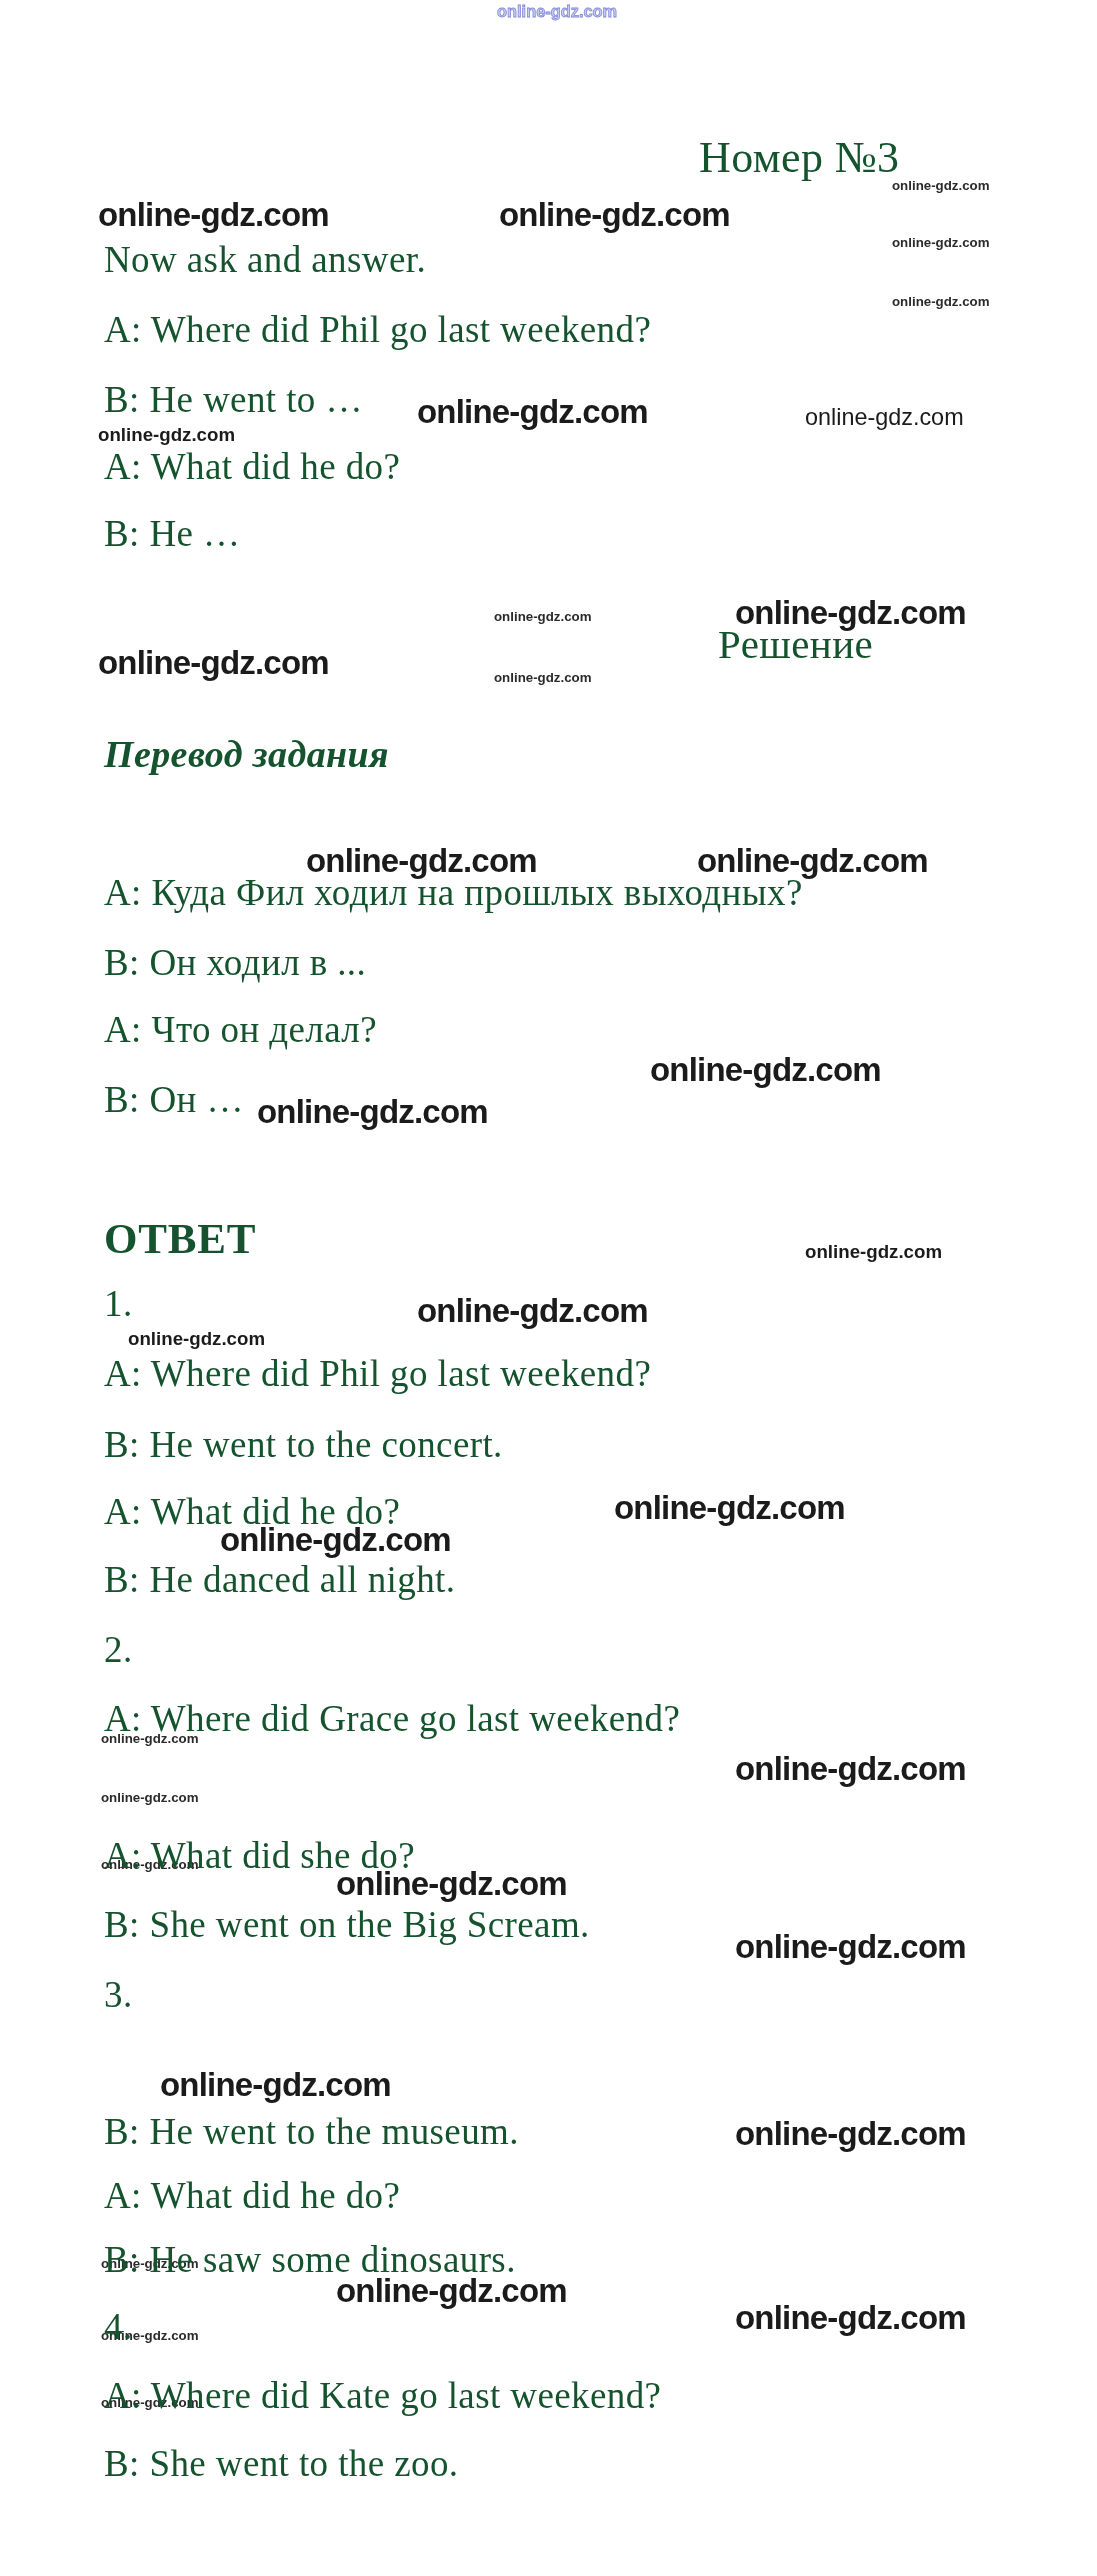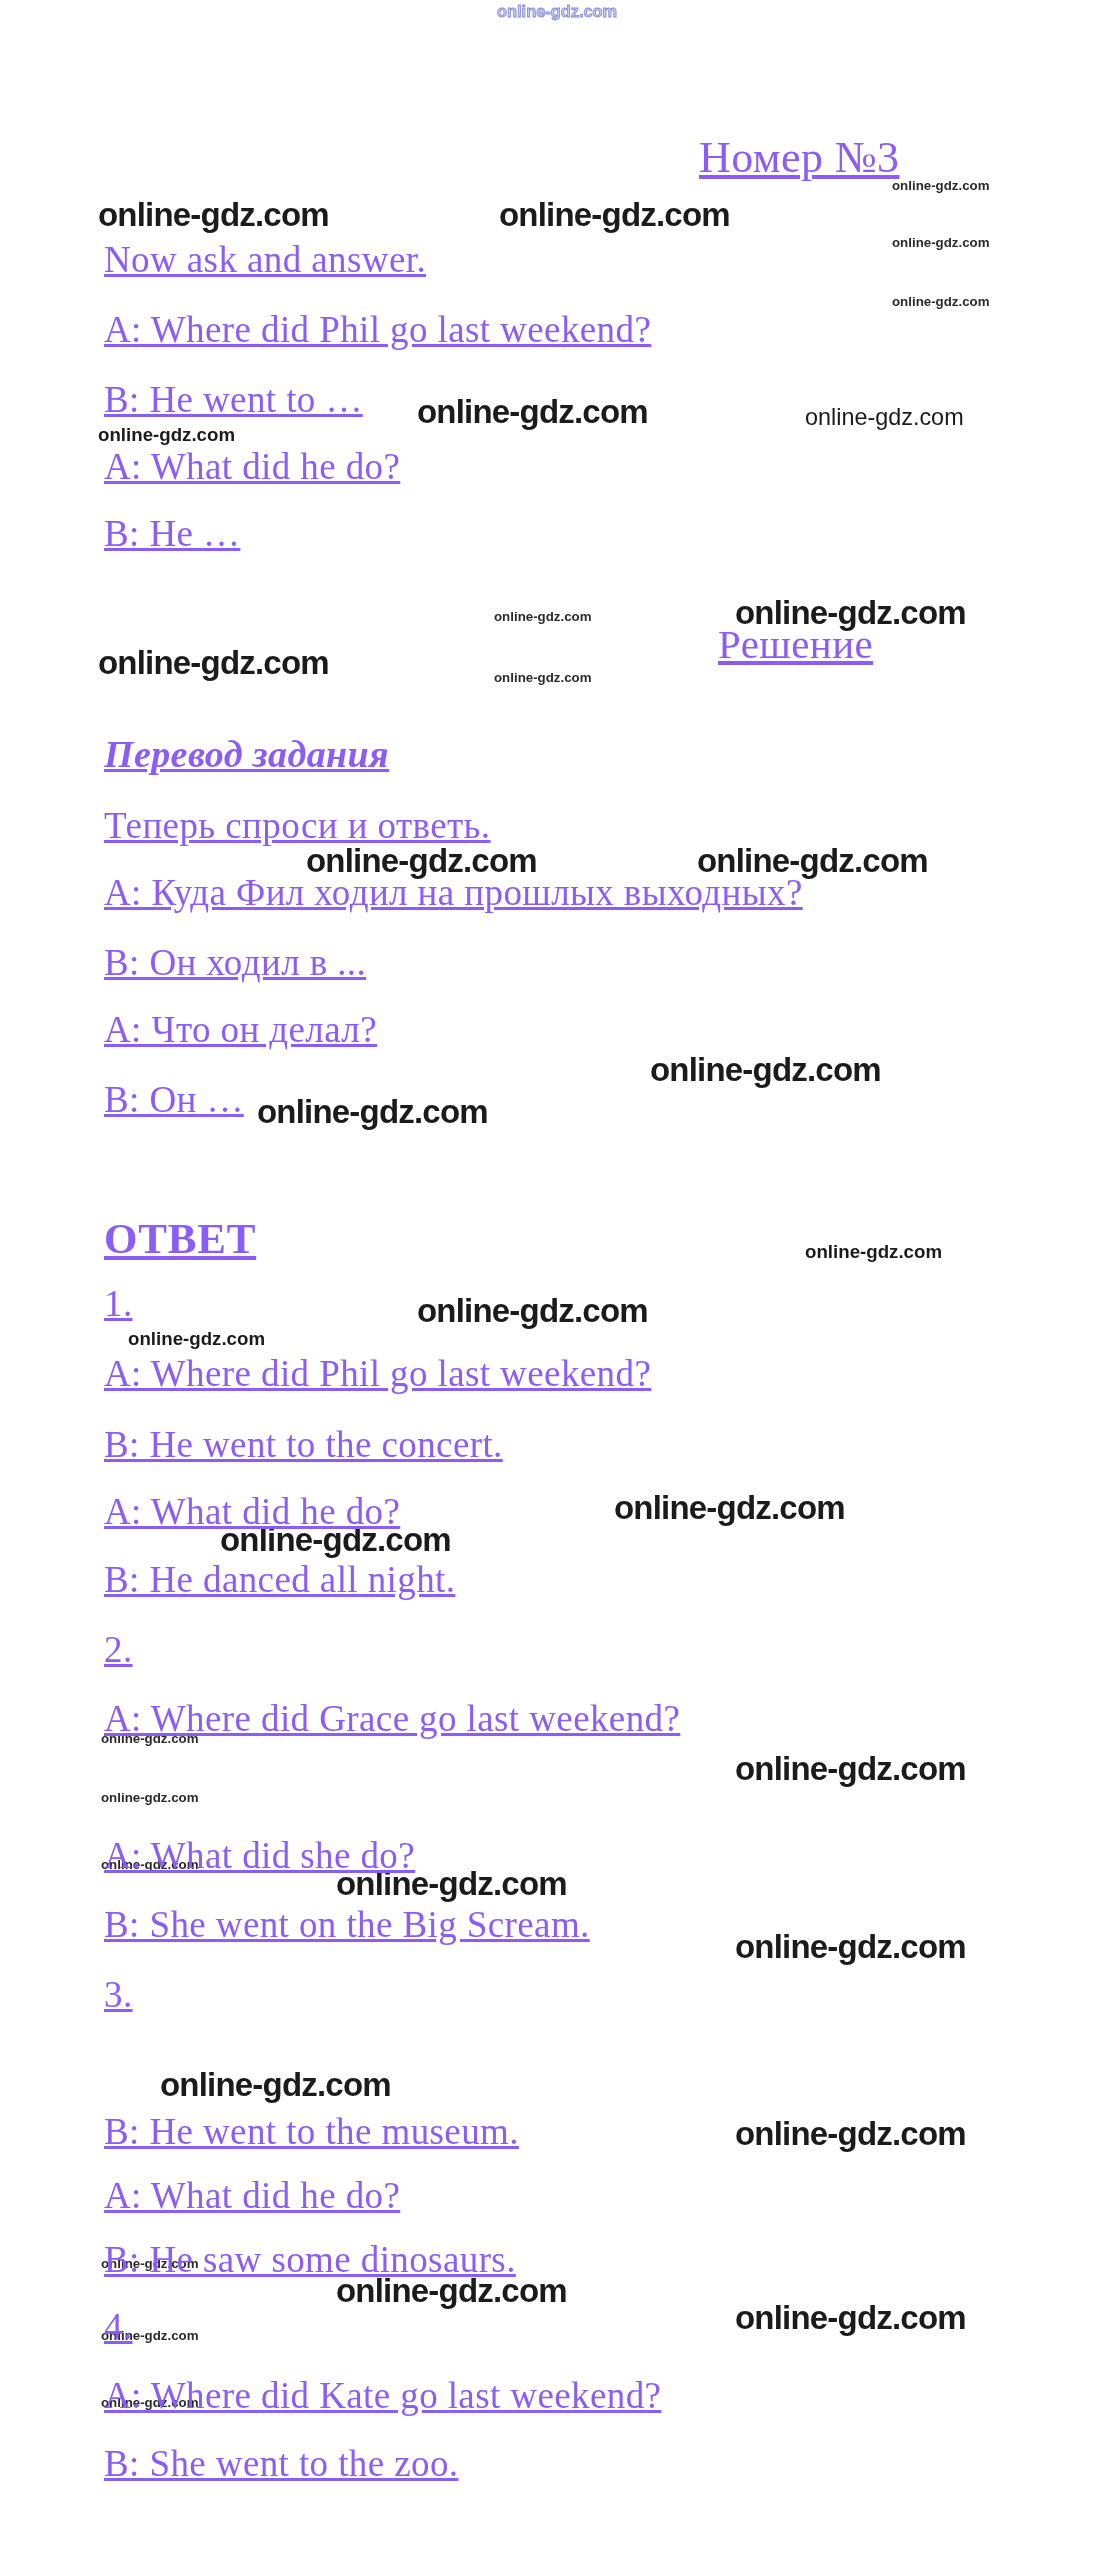--- a/index.html
+++ b/index.html
@@ -9,24 +9,23 @@
     height: 2576px;
     background: #ffffff;
     overflow: hidden;
     font-family: "Liberation Serif", "DejaVu Serif", serif;
   }
   .line {
     position: absolute;
     font-family: "Liberation Serif", "DejaVu Serif", serif;
     font-size: 37px;
     line-height: 1.12;
-    color: #8b5cf6;
+    color: #14532d;
     white-space: nowrap;
     letter-spacing: 0.4px;
-    text-decoration: underline;
   }
   .h-title    { font-size: 44px; }
   .h-solution { font-size: 41px; }
   .h-translation { font-size: 38px; font-weight: bold; font-style: italic; }
   .h-answer   { font-size: 43px; font-weight: bold; letter-spacing: 0.8px; }
   .wm {
     position: absolute;
     font-family: "Liberation Sans", "DejaVu Sans", sans-serif;
     color: #1b1b1b;
     white-space: nowrap;
@@ -88,21 +87,20 @@
 
   <div class="line" style="left:104px; top:239px;">Now ask and answer.</div>
   <div class="line" style="left:104px; top:309px;">A: Where did Phil go last weekend?</div>
   <div class="line" style="left:104px; top:379px;">B: He went to …</div>
   <div class="line" style="left:104px; top:446px;">A: What did he do?</div>
   <div class="line" style="left:104px; top:513px;">B: He …</div>
 
   <div class="line h-solution" style="left:718px; top:622px;">Решение</div>
 
   <div class="line h-translation" style="left:104px; top:733px;">Перевод задания</div>
-  <div class="line" style="left:104px; top:805px;">Теперь спроси и ответь.</div>
   <div class="line" style="left:104px; top:872px;">A: Куда Фил ходил на прошлых выходных?</div>
   <div class="line" style="left:104px; top:942px;">B: Он ходил в ...</div>
   <div class="line" style="left:104px; top:1009px;">A: Что он делал?</div>
   <div class="line" style="left:104px; top:1079px;">B: Он …</div>
 
   <div class="line h-answer" style="left:104px; top:1215px;">ОТВЕТ</div>
 
   <div class="line" style="left:104px; top:1283px;">1.</div>
   <div class="line" style="left:104px; top:1353px;">A: Where did Phil go last weekend?</div>
   <div class="line" style="left:104px; top:1424px;">B: He went to the concert.</div>

